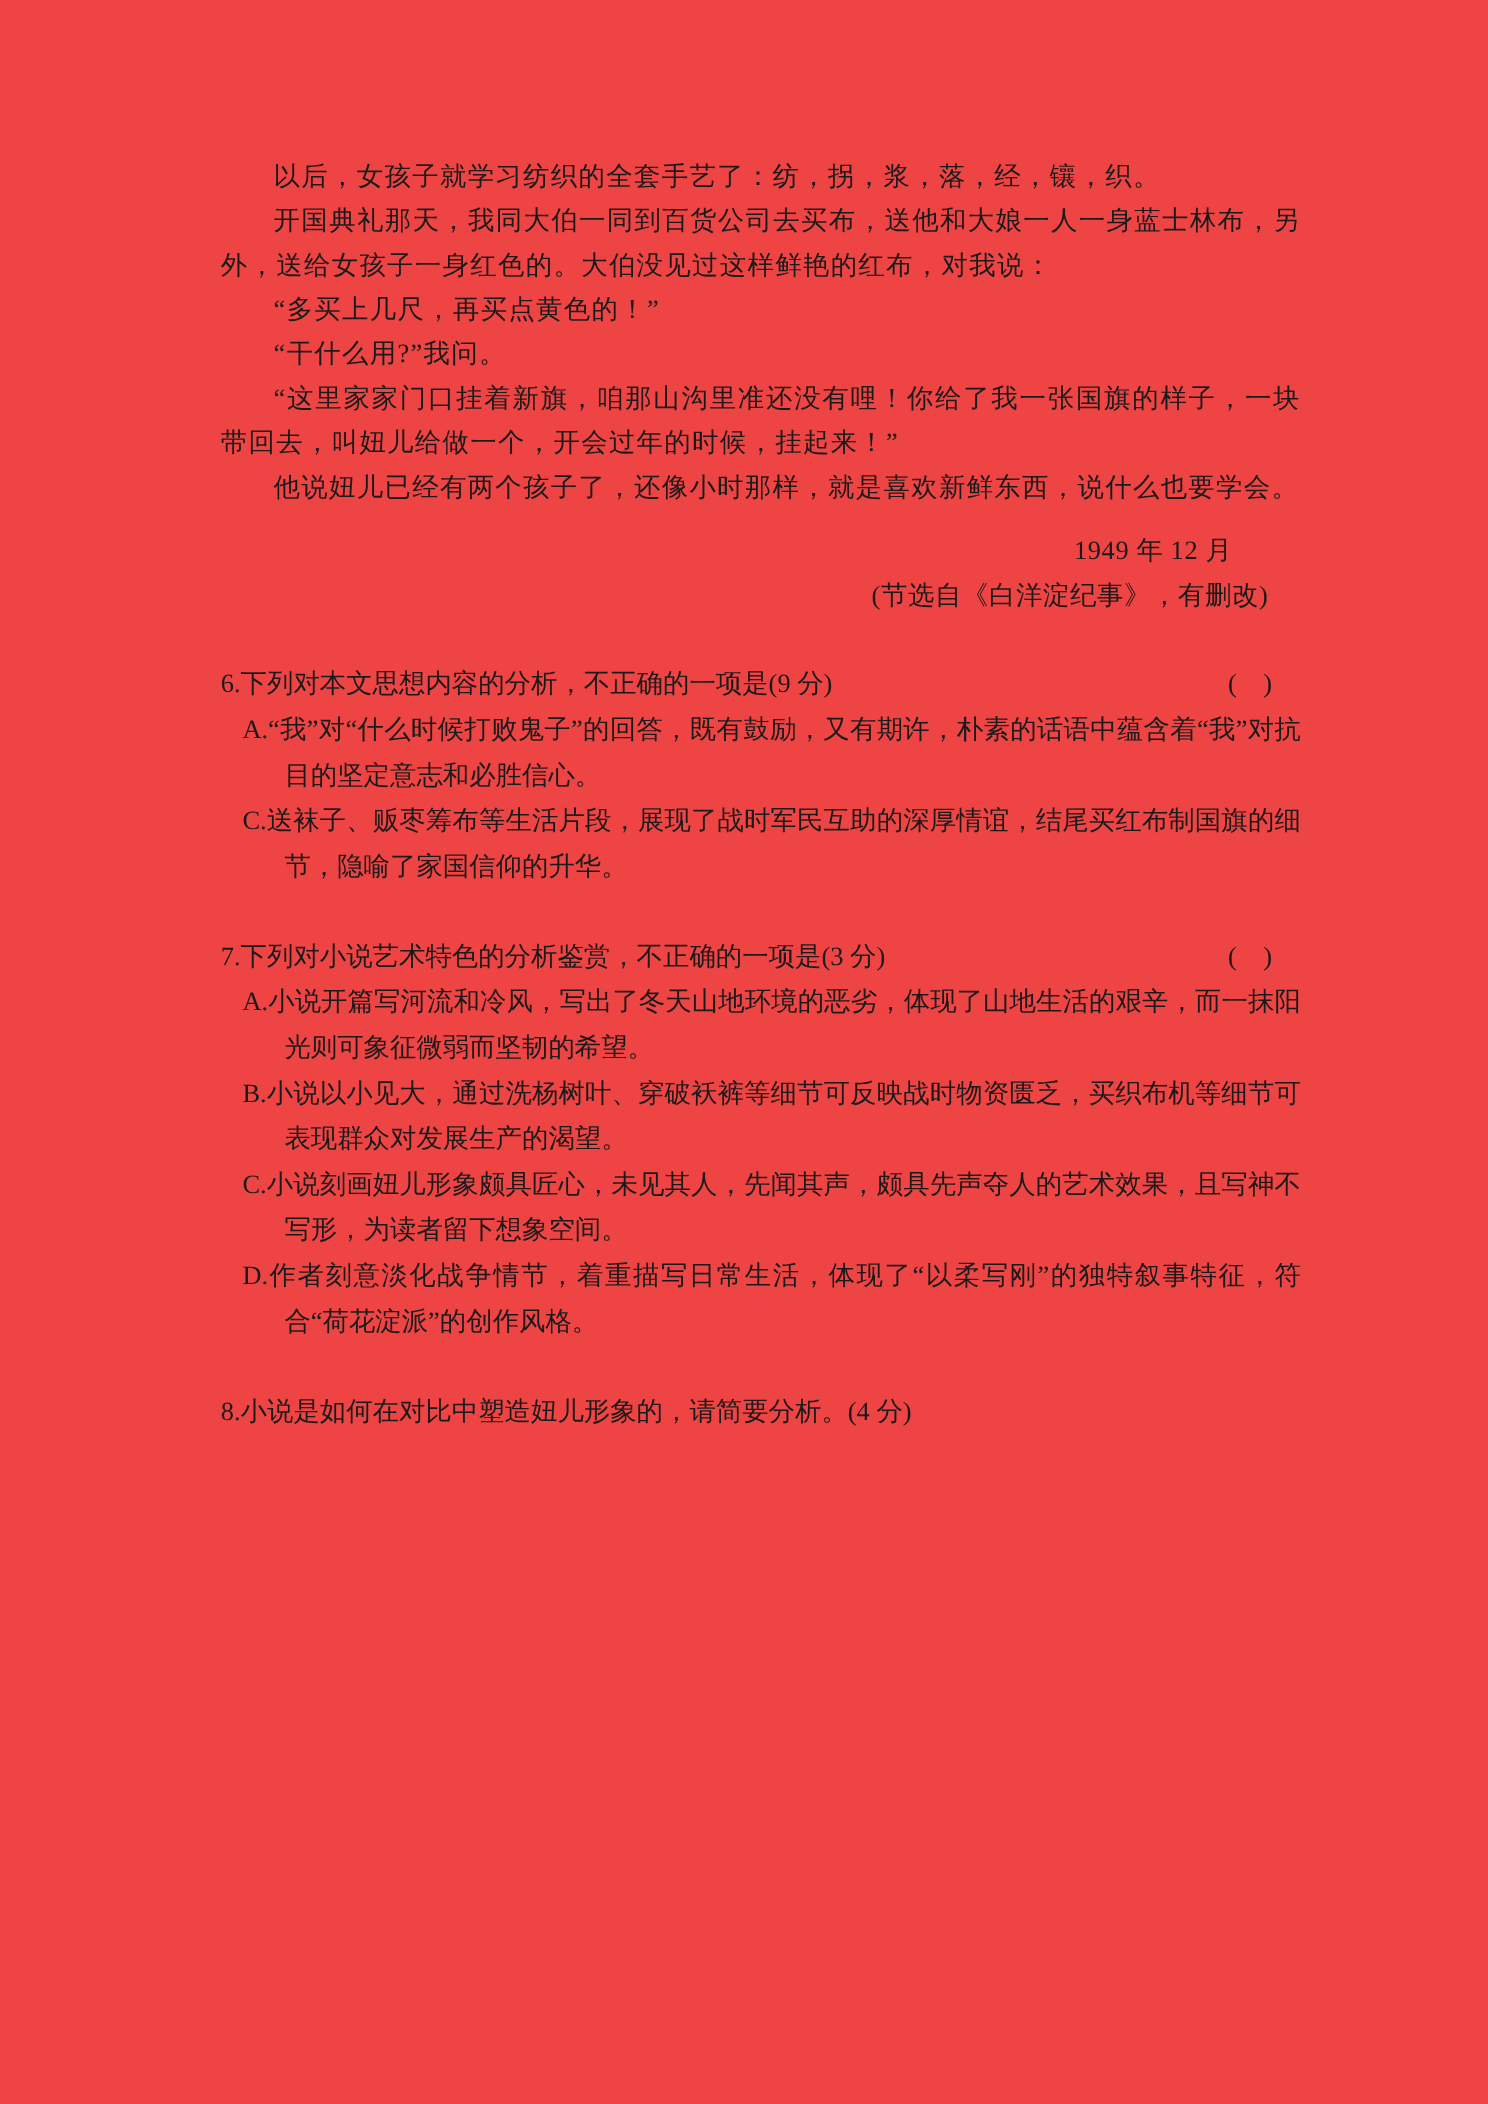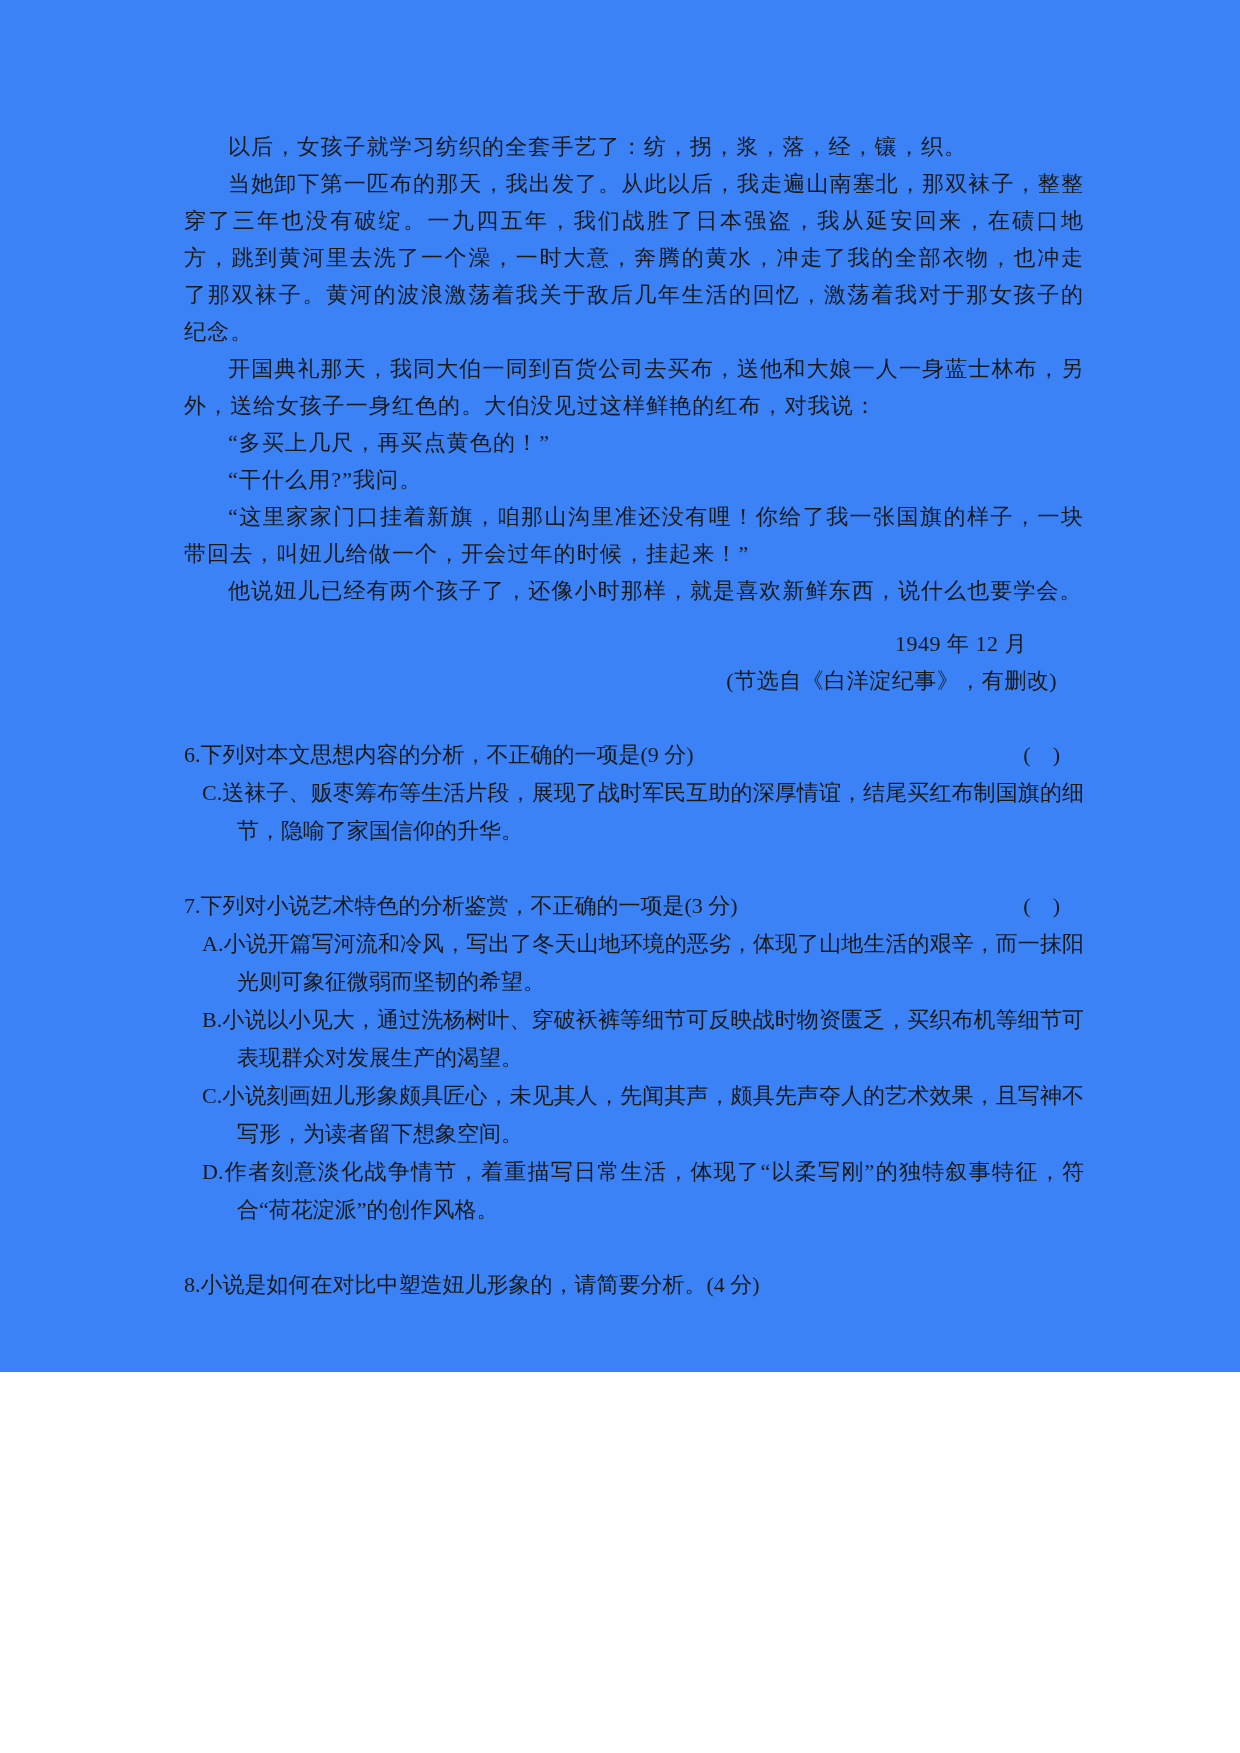--- a/index.html
+++ b/index.html
@@ -3,22 +3,22 @@
 <meta charset="utf-8">
 <style>
   html, body {
     margin: 0;
     padding: 0;
     background: #ffffff;
   }
   .page {
     position: relative;
     width: 1240px;
-    height: 1372px;
-    background: #3b82f6;
+    height: 1753px;
+    background: #ef4444;
     color: #1a1a1a;
     font-family: "Liberation Serif", "DejaVu Serif", serif;
     overflow: hidden;
   }
   .content {
     position: absolute;
     top: 128px;
     left: 184px;
     width: 900px;
     font-size: 22px;
@@ -76,35 +76,35 @@
   }
 </style>
 </head>
 <body>
 
 <div class="page">
   <div class="content">
 
     <div class="passage">
       <p class="para">以后，女孩子就学习纺织的全套手艺了：纺，拐，浆，落，经，镶，织。</p>
-      <p class="para">当她卸下第一匹布的那天，我出发了。从此以后，我走遍山南塞北，那双袜子，整整穿了三年也没有破绽。一九四五年，我们战胜了日本强盗，我从延安回来，在碛口地方，跳到黄河里去洗了一个澡，一时大意，奔腾的黄水，冲走了我的全部衣物，也冲走了那双袜子。黄河的波浪激荡着我关于敌后几年生活的回忆，激荡着我对于那女孩子的纪念。</p>
       <p class="para">开国典礼那天，我同大伯一同到百货公司去买布，送他和大娘一人一身蓝士林布，另外，送给女孩子一身红色的。大伯没见过这样鲜艳的红布，对我说：</p>
       <p class="para">“多买上几尺，再买点黄色的！”</p>
       <p class="para">“干什么用?”我问。</p>
       <p class="para">“这里家家门口挂着新旗，咱那山沟里准还没有哩！你给了我一张国旗的样子，一块带回去，叫妞儿给做一个，开会过年的时候，挂起来！”</p>
       <p class="para">他说妞儿已经有两个孩子了，还像小时那样，就是喜欢新鲜东西，说什么也要学会。</p>
       <p class="date-line">1949 年 12 月</p>
       <p class="source-line">(节选自《白洋淀纪事》，有删改)</p>
     </div>
 
     <section class="question">
       <div class="stem-row">
         <p class="stem"><span>6.</span><span>下列对本文思想内容的分析，不正确的一项是(9 分)</span></p>
         <span class="bracket">(　)</span>
       </div>
+      <p class="option"><span class="opt-label">A.</span><span>“我”对“什么时候打败鬼子”的回答，既有鼓励，又有期许，朴素的话语中蕴含着“我”对抗目的坚定意志和必胜信心。</span></p>
       <p class="option"><span class="opt-label">C.</span><span>送袜子、贩枣筹布等生活片段，展现了战时军民互助的深厚情谊，结尾买红布制国旗的细节，隐喻了家国信仰的升华。</span></p>
     </section>
 
     <section class="question">
       <div class="stem-row">
         <p class="stem"><span>7.</span><span>下列对小说艺术特色的分析鉴赏，不正确的一项是(3 分)</span></p>
         <span class="bracket">(　)</span>
       </div>
       <p class="option"><span class="opt-label">A.</span><span>小说开篇写河流和冷风，写出了冬天山地环境的恶劣，体现了山地生活的艰辛，而一抹阳光则可象征微弱而坚韧的希望。</span></p>
       <p class="option"><span class="opt-label">B.</span><span>小说以小见大，通过洗杨树叶、穿破袄裤等细节可反映战时物资匮乏，买织布机等细节可表现群众对发展生产的渴望。</span></p>

